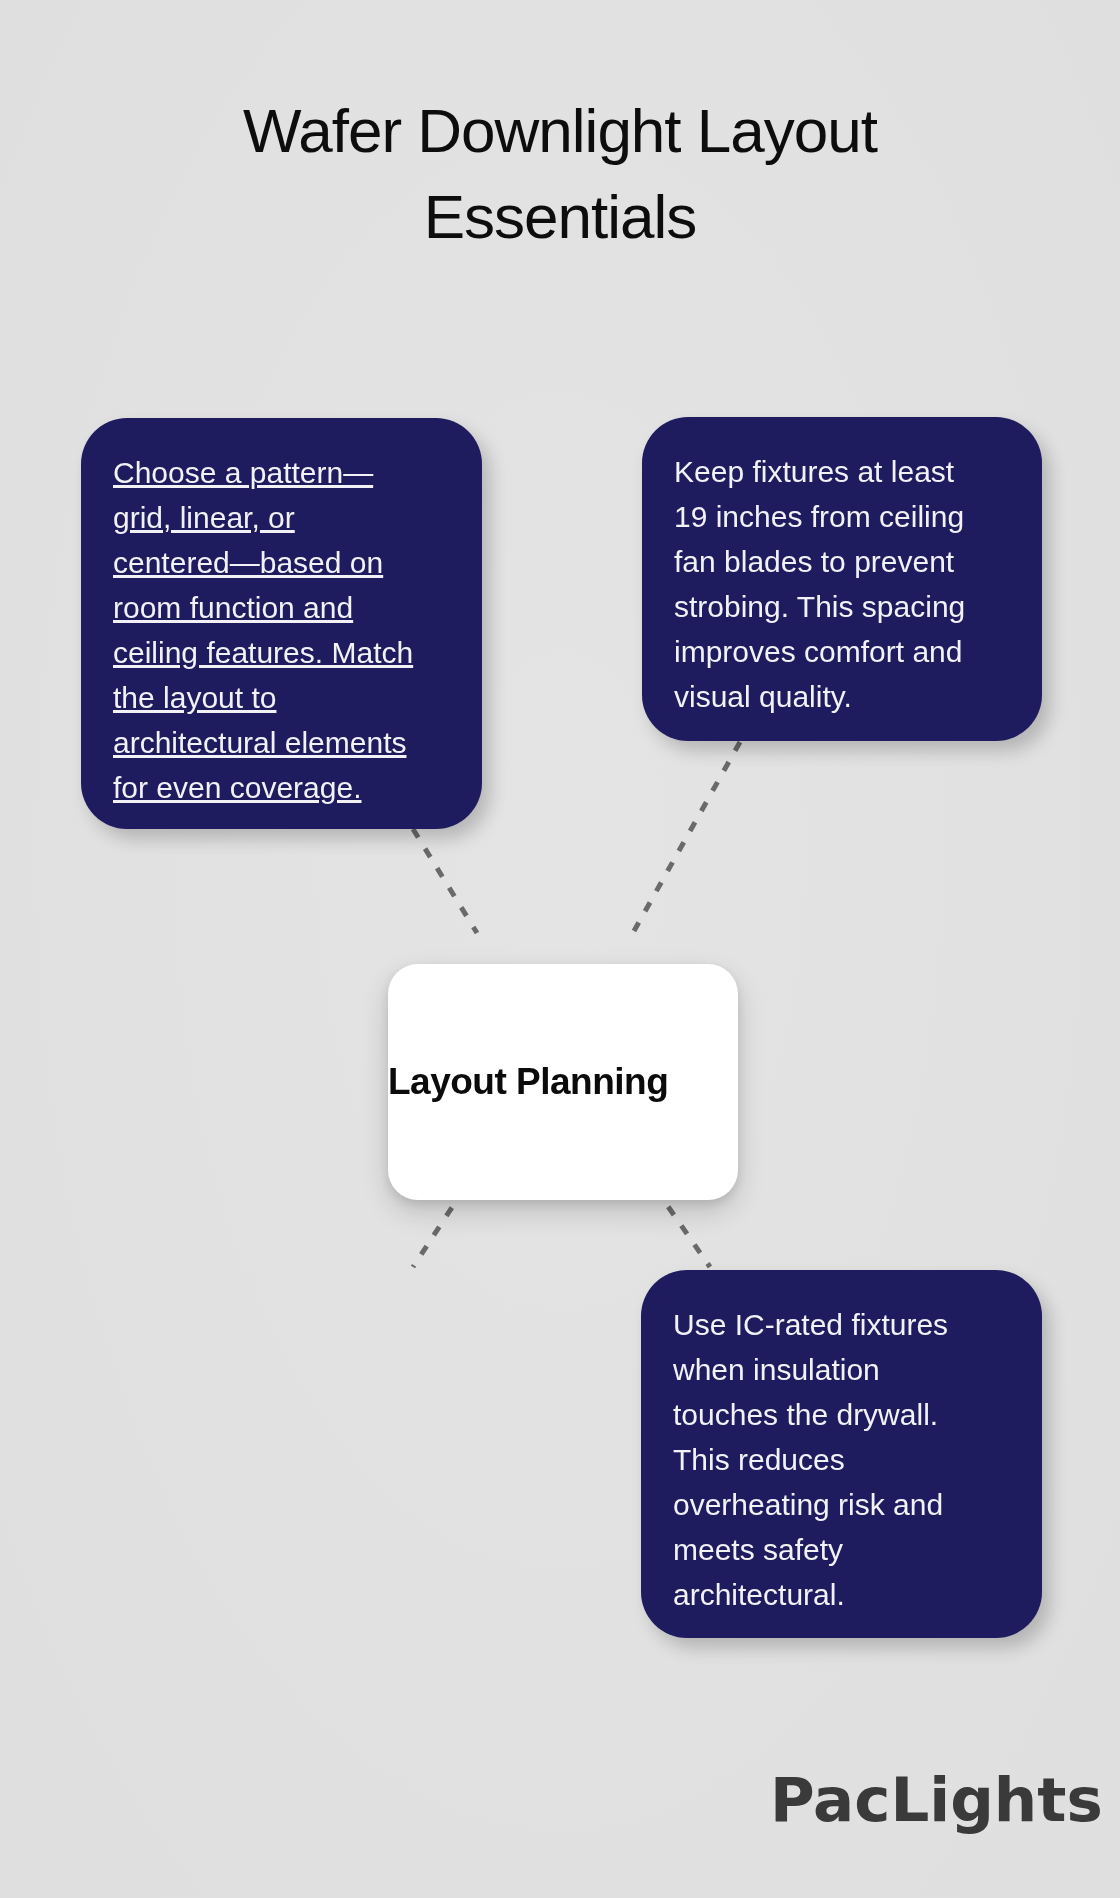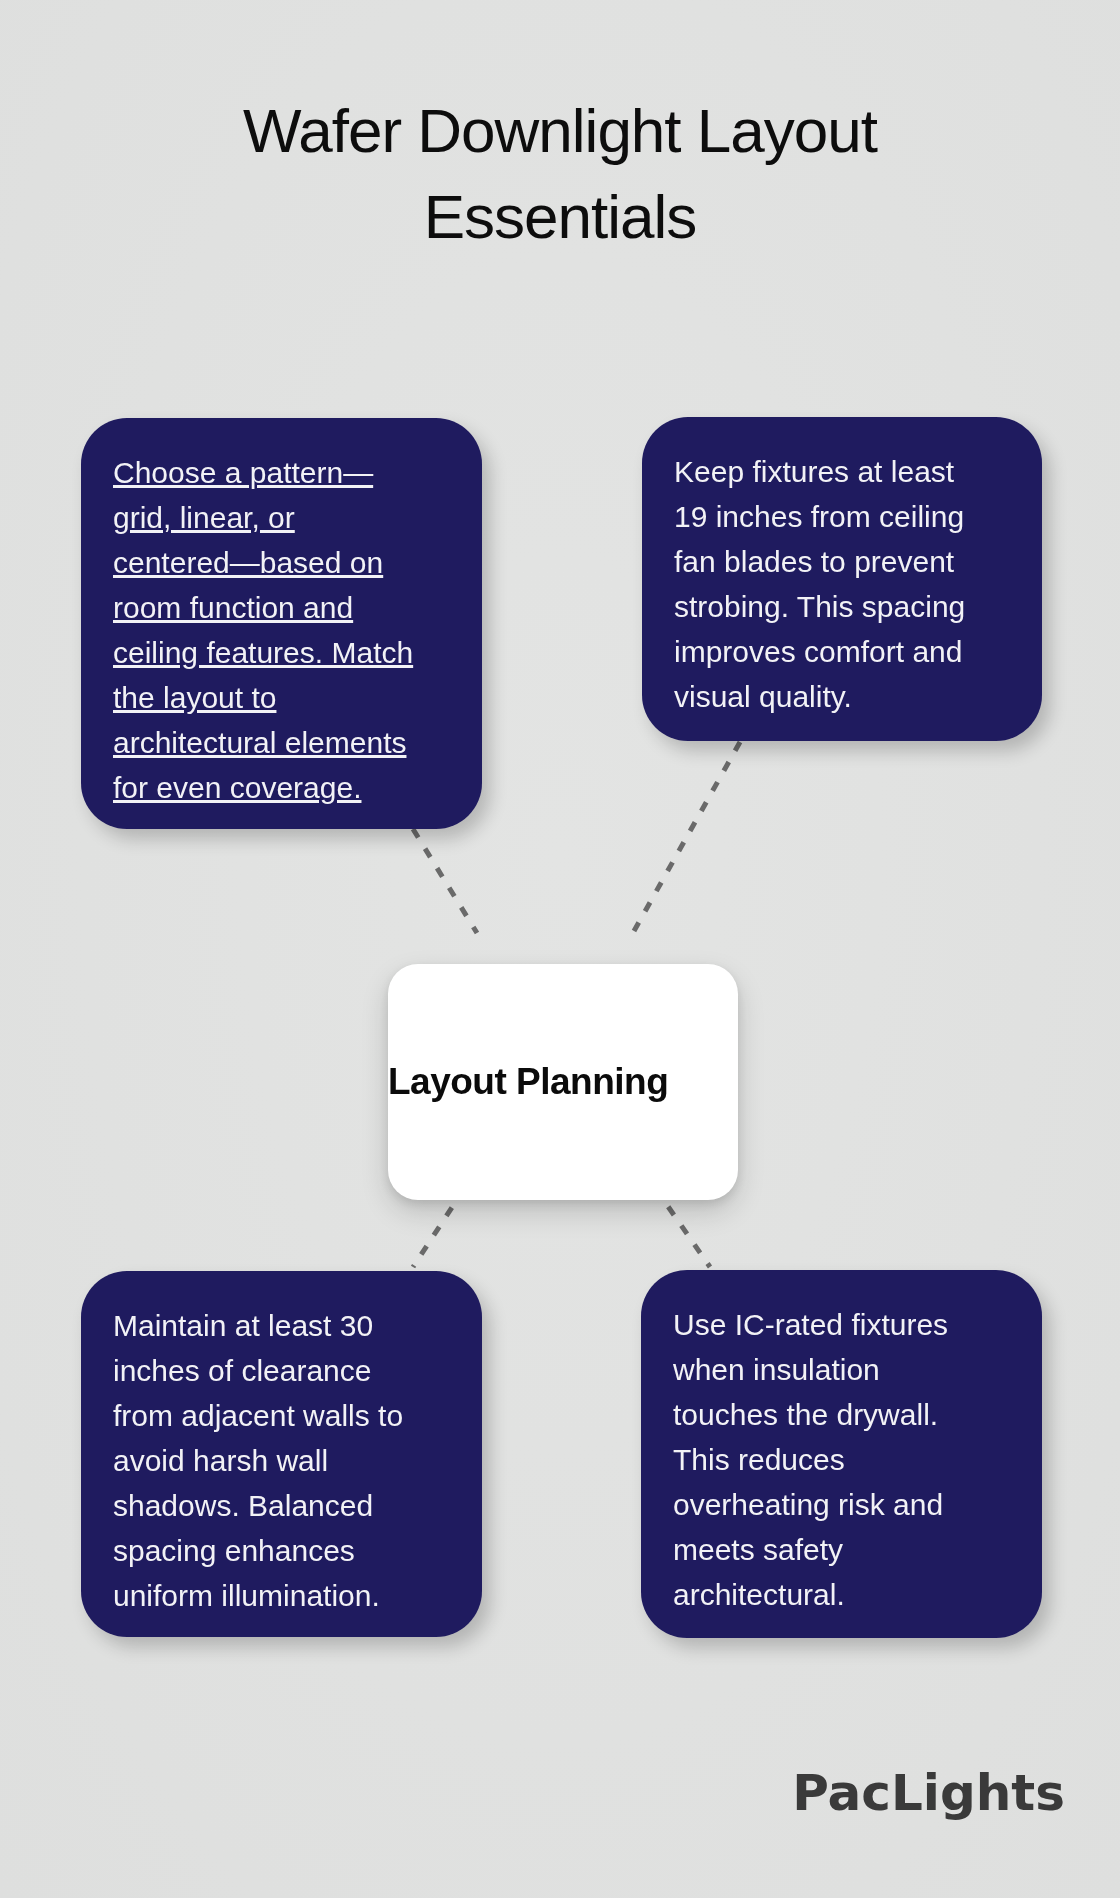--- a/index.html
+++ b/index.html
@@ -78,21 +78,21 @@
     color: #0b0b0b;
     letter-spacing: -0.5px;
   }
   .logo {
     position: absolute;
     left: 770px;
     top: 1764px;
     width: 295px;
     text-align: right;
     font-family: "DejaVu Sans", sans-serif;
-    font-size: 50px;
+    font-size: 61px;
     font-weight: 700;
     color: #3a3a3a;
     letter-spacing: 0px;
   }
 </style>
 </head>
 <body>
 
 <div class="canvas">
 
@@ -123,29 +123,20 @@
 fan blades to prevent
 strobing. This spacing
 improves comfort and
 visual quality.</div>
   </div>
 
   <div class="center-node">
     <div class="center-label">Layout Planning</div>
   </div>
 
-  <div class="card bottom-left">
-    <div class="card-text">Maintain at least 30
-inches of clearance
-from adjacent walls to
-avoid harsh wall
-shadows. Balanced
-spacing enhances
-uniform illumination.</div>
-  </div>
 
   <div class="card bottom-right">
     <div class="card-text">Use IC-rated fixtures
 when insulation
 touches the drywall.
 This reduces
 overheating risk and
 meets safety
 architectural.</div>
   </div>

